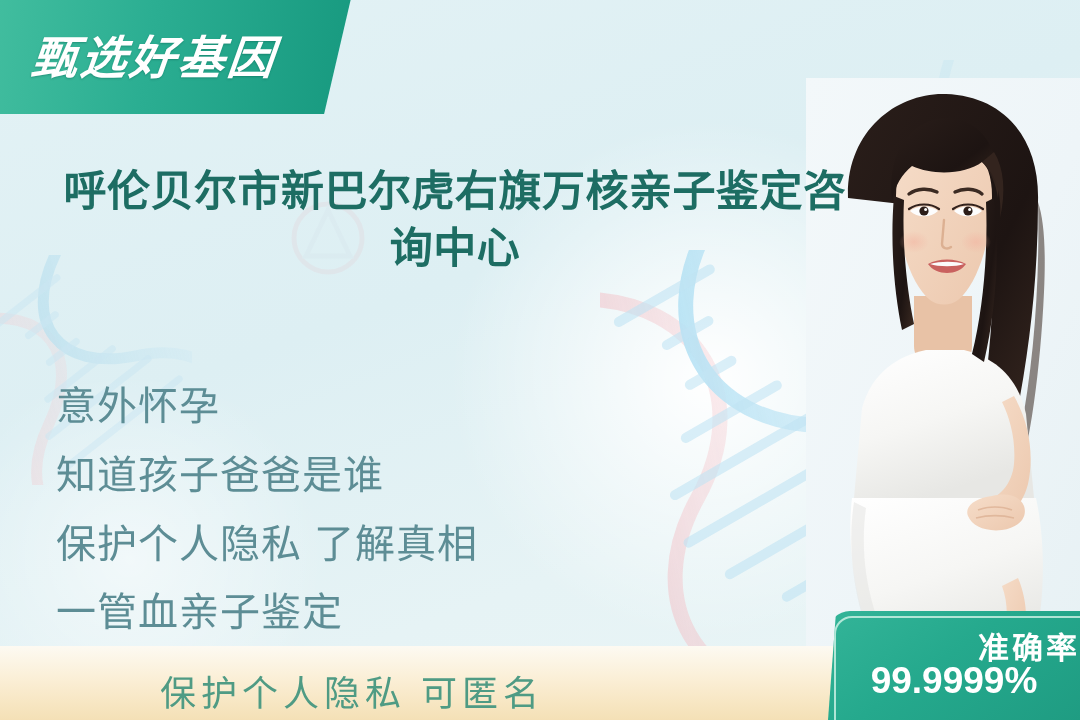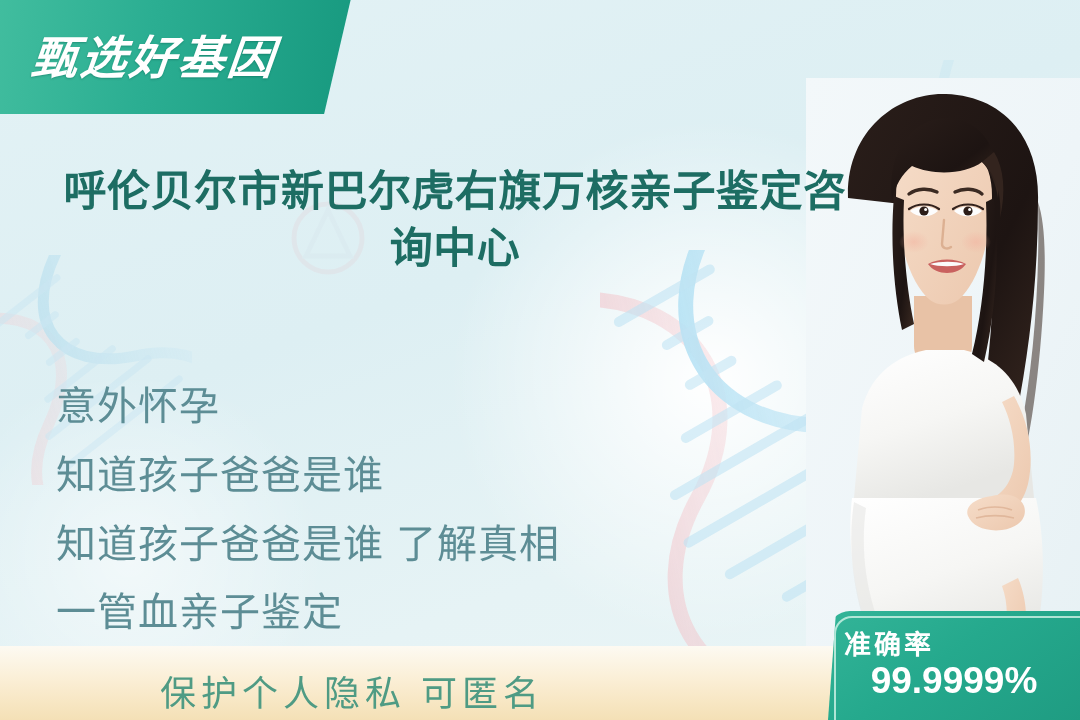--- a/index.html
+++ b/index.html
@@ -112,23 +112,23 @@
     overflow:hidden;
   }
   .badge-inner-border {
     position:absolute; left:6px; top:5px; right:-2px; bottom:-2px;
     border-top:2px solid rgba(222,248,238,.75);
     border-left:2px solid rgba(222,248,238,.75);
     border-top-left-radius:18px;
   }
   .badge-label {
     position:absolute; left:16px; right:0; top:12px;
-    text-align:left;
+    text-align:right;
     color:#ffffff;
-    font-size:27px;
+    font-size:31px;
     font-weight:bold;
     letter-spacing:3px;
   }
   .badge-value {
     position:absolute; left:0; right:0; top:49px;
     text-align:center;
     color:#ffffff;
     font-size:37px;
     font-weight:bold;
     letter-spacing:0px;
@@ -318,21 +318,21 @@
 
   <div class="ribbon">
     <div class="ribbon-text">甄选好基因</div>
   </div>
 
   <h1 class="headline">呼伦贝尔市新巴尔虎右旗万核亲子鉴定咨询中心</h1>
 
   <div class="copy">
     <div class="line">意外怀孕</div>
     <div class="line">知道孩子爸爸是谁</div>
-    <div class="line">知道孩子爸爸是谁 了解真相</div>
+    <div class="line">保护个人隐私 了解真相</div>
     <div class="line">一管血亲子鉴定</div>
   </div>
 
   <div class="band">
     <div class="band-text">保护个人隐私  可匿名</div>
   </div>
 
   <div class="badge">
     <div class="badge-inner-border"></div>
     <div class="badge-label">准确率</div>

